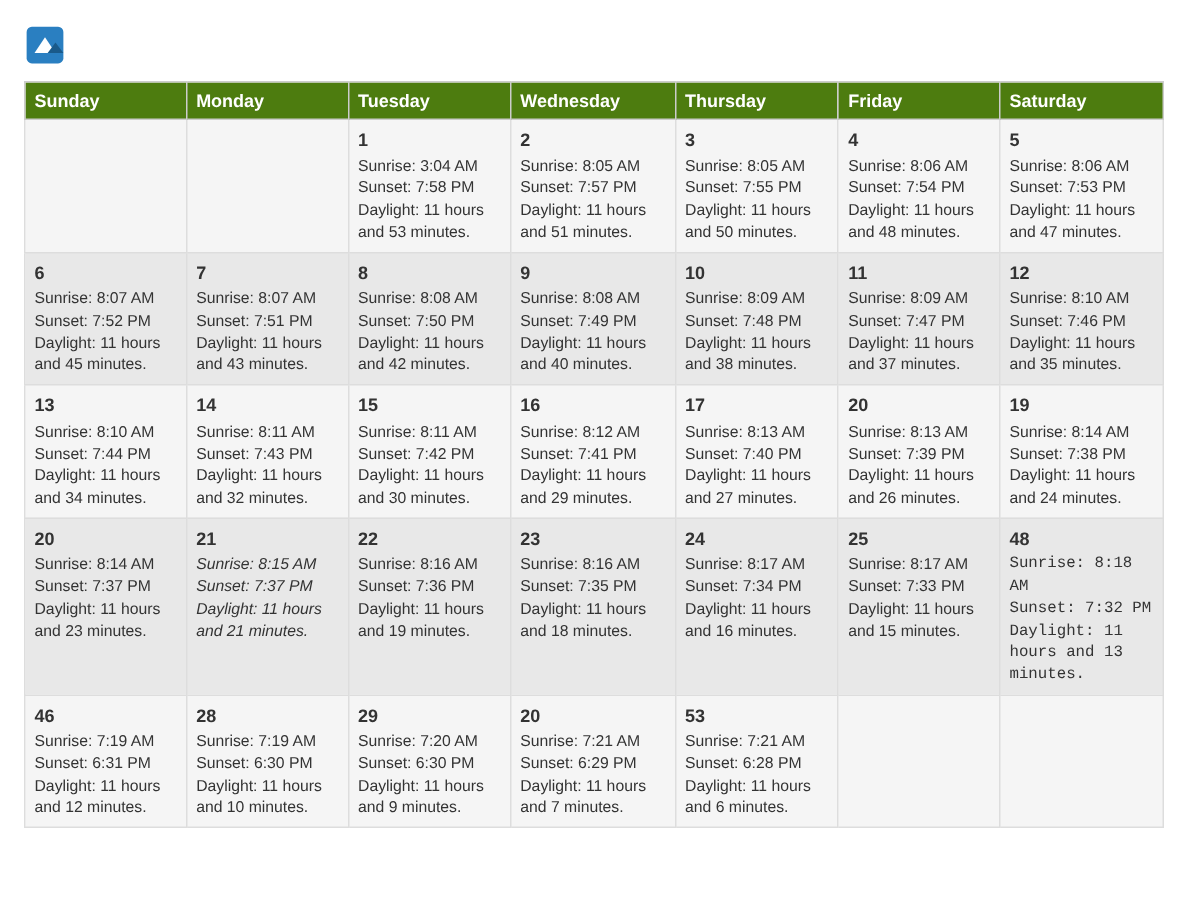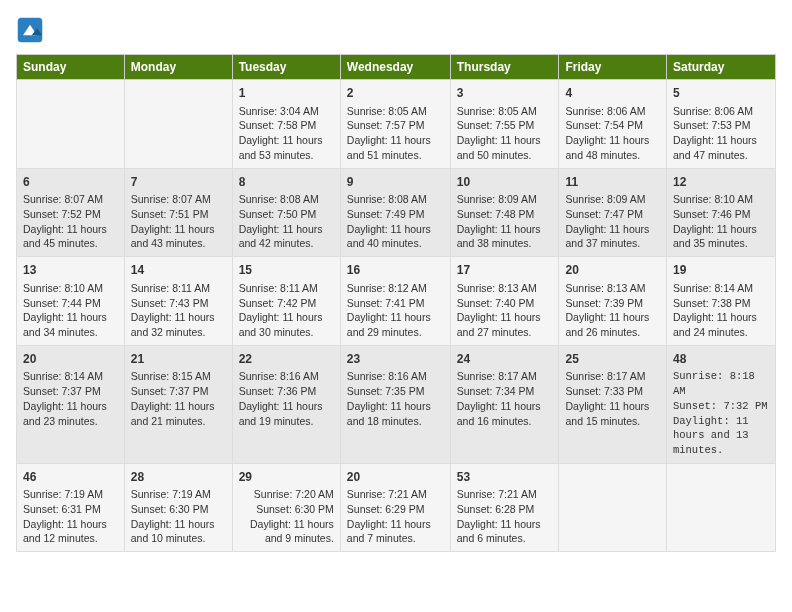--- a/index.html
+++ b/index.html
@@ -244,21 +244,21 @@
       </tr>
       <tr>
         <td>
           <span class="day-number">20</span>
           <div class="day-info" style="white-space: pre-line;">Sunrise: 8:14 AM
 Sunset: 7:37 PM
 Daylight: 11 hours and 23 minutes.</div>
         </td>
         <td>
           <span class="day-number">21</span>
-          <div class="day-info" style="white-space: pre-line;">Sunrise: 8:15 AM
+          <div class="day-info" style="white-space: pre-line; font-style: italic;">Sunrise: 8:15 AM
 Sunset: 7:37 PM
 Daylight: 11 hours and 21 minutes.</div>
         </td>
         <td>
           <span class="day-number">22</span>
           <div class="day-info" style="white-space: pre-line;">Sunrise: 8:16 AM
 Sunset: 7:36 PM
 Daylight: 11 hours and 19 minutes.</div>
         </td>
         <td>
@@ -294,21 +294,21 @@
 Daylight: 11 hours and 12 minutes.</div>
         </td>
         <td>
           <span class="day-number">28</span>
           <div class="day-info" style="white-space: pre-line;">Sunrise: 7:19 AM
 Sunset: 6:30 PM
 Daylight: 11 hours and 10 minutes.</div>
         </td>
         <td>
           <span class="day-number">29</span>
-          <div class="day-info" style="white-space: pre-line; text-align: right;">Sunrise: 7:20 AM
+          <div class="day-info" style="white-space: pre-line;">Sunrise: 7:20 AM
 Sunset: 6:30 PM
 Daylight: 11 hours and 9 minutes.</div>
         </td>
         <td>
           <span class="day-number">20</span>
           <div class="day-info" style="white-space: pre-line;">Sunrise: 7:21 AM
 Sunset: 6:29 PM
 Daylight: 11 hours and 7 minutes.</div>
         </td>
         <td>

